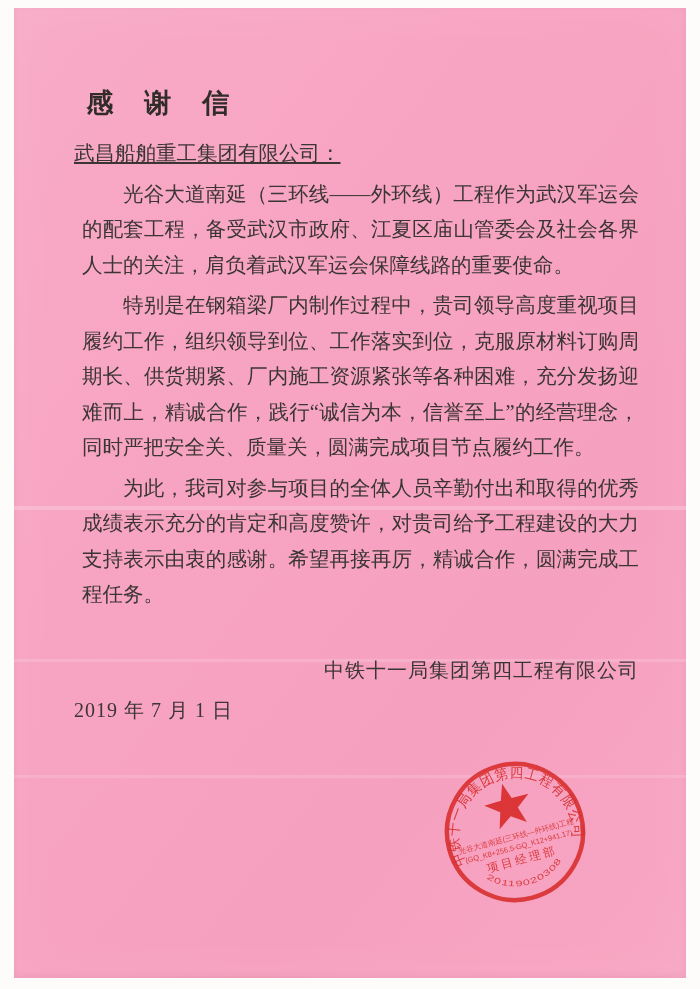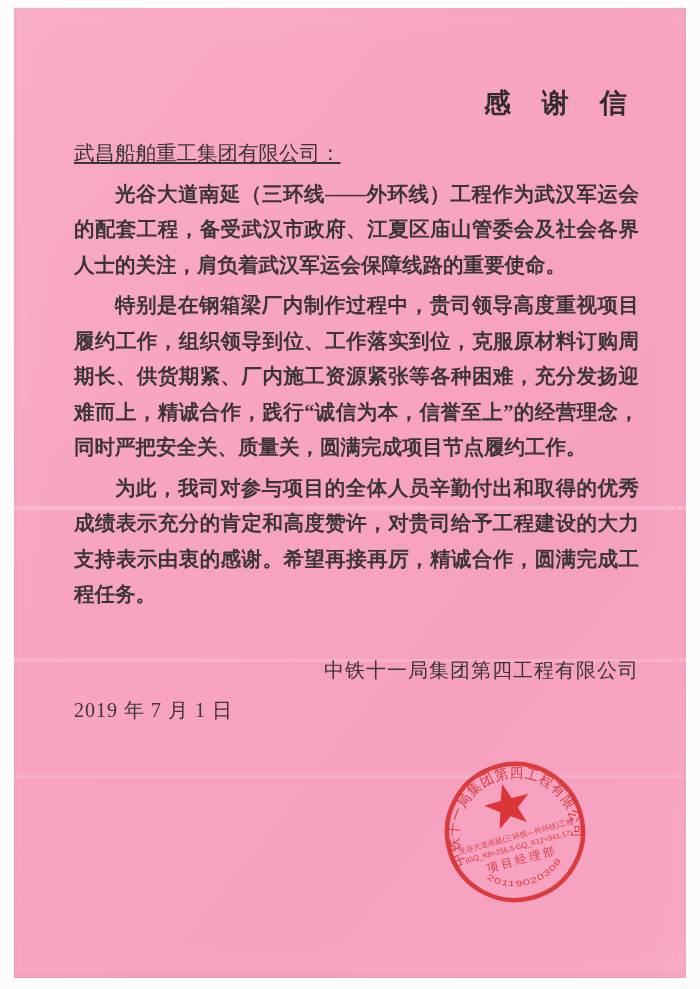--- a/index.html
+++ b/index.html
@@ -17,34 +17,34 @@
   .scan-band{position:absolute;left:0;width:672px;pointer-events:none;}
   .band-1{top:498px;height:4px;background:rgba(255,255,255,0.22);}
   .band-2{top:651px;height:3px;background:rgba(255,255,255,0.16);}
   .band-3{top:767px;height:3px;background:rgba(255,255,255,0.14);}
   .content{
     position:absolute;left:60px;top:0;width:565px;
     color:#3b3533;
   }
   .title{
     margin-top:78px;
-    text-align:right;
+    text-align:left;
     font-size:27px;font-weight:bold;color:#312c2a;
     letter-spacing:0.45em;text-indent:0.45em;
     line-height:34px;
   }
   .salutation{
     margin-top:16px;
     font-size:20.5px;line-height:35.5px;text-decoration:underline;
   }
   .para{
-    margin:5px 0 0 0;
+    margin:5px 0 0 8px;
     font-size:20.5px;line-height:35.5px;
     text-indent:2em;
-    text-align:justify;text-justify:inter-ideograph;font-weight:bold;
+    text-align:justify;text-justify:inter-ideograph;
   }
   .signature{
     margin-top:44px;
     font-size:20px;letter-spacing:1px;
     text-align:right;
   }
   .date{
     margin-top:13px;
     font-size:20px;letter-spacing:1px;
     text-align:left;padding-right:86px;

